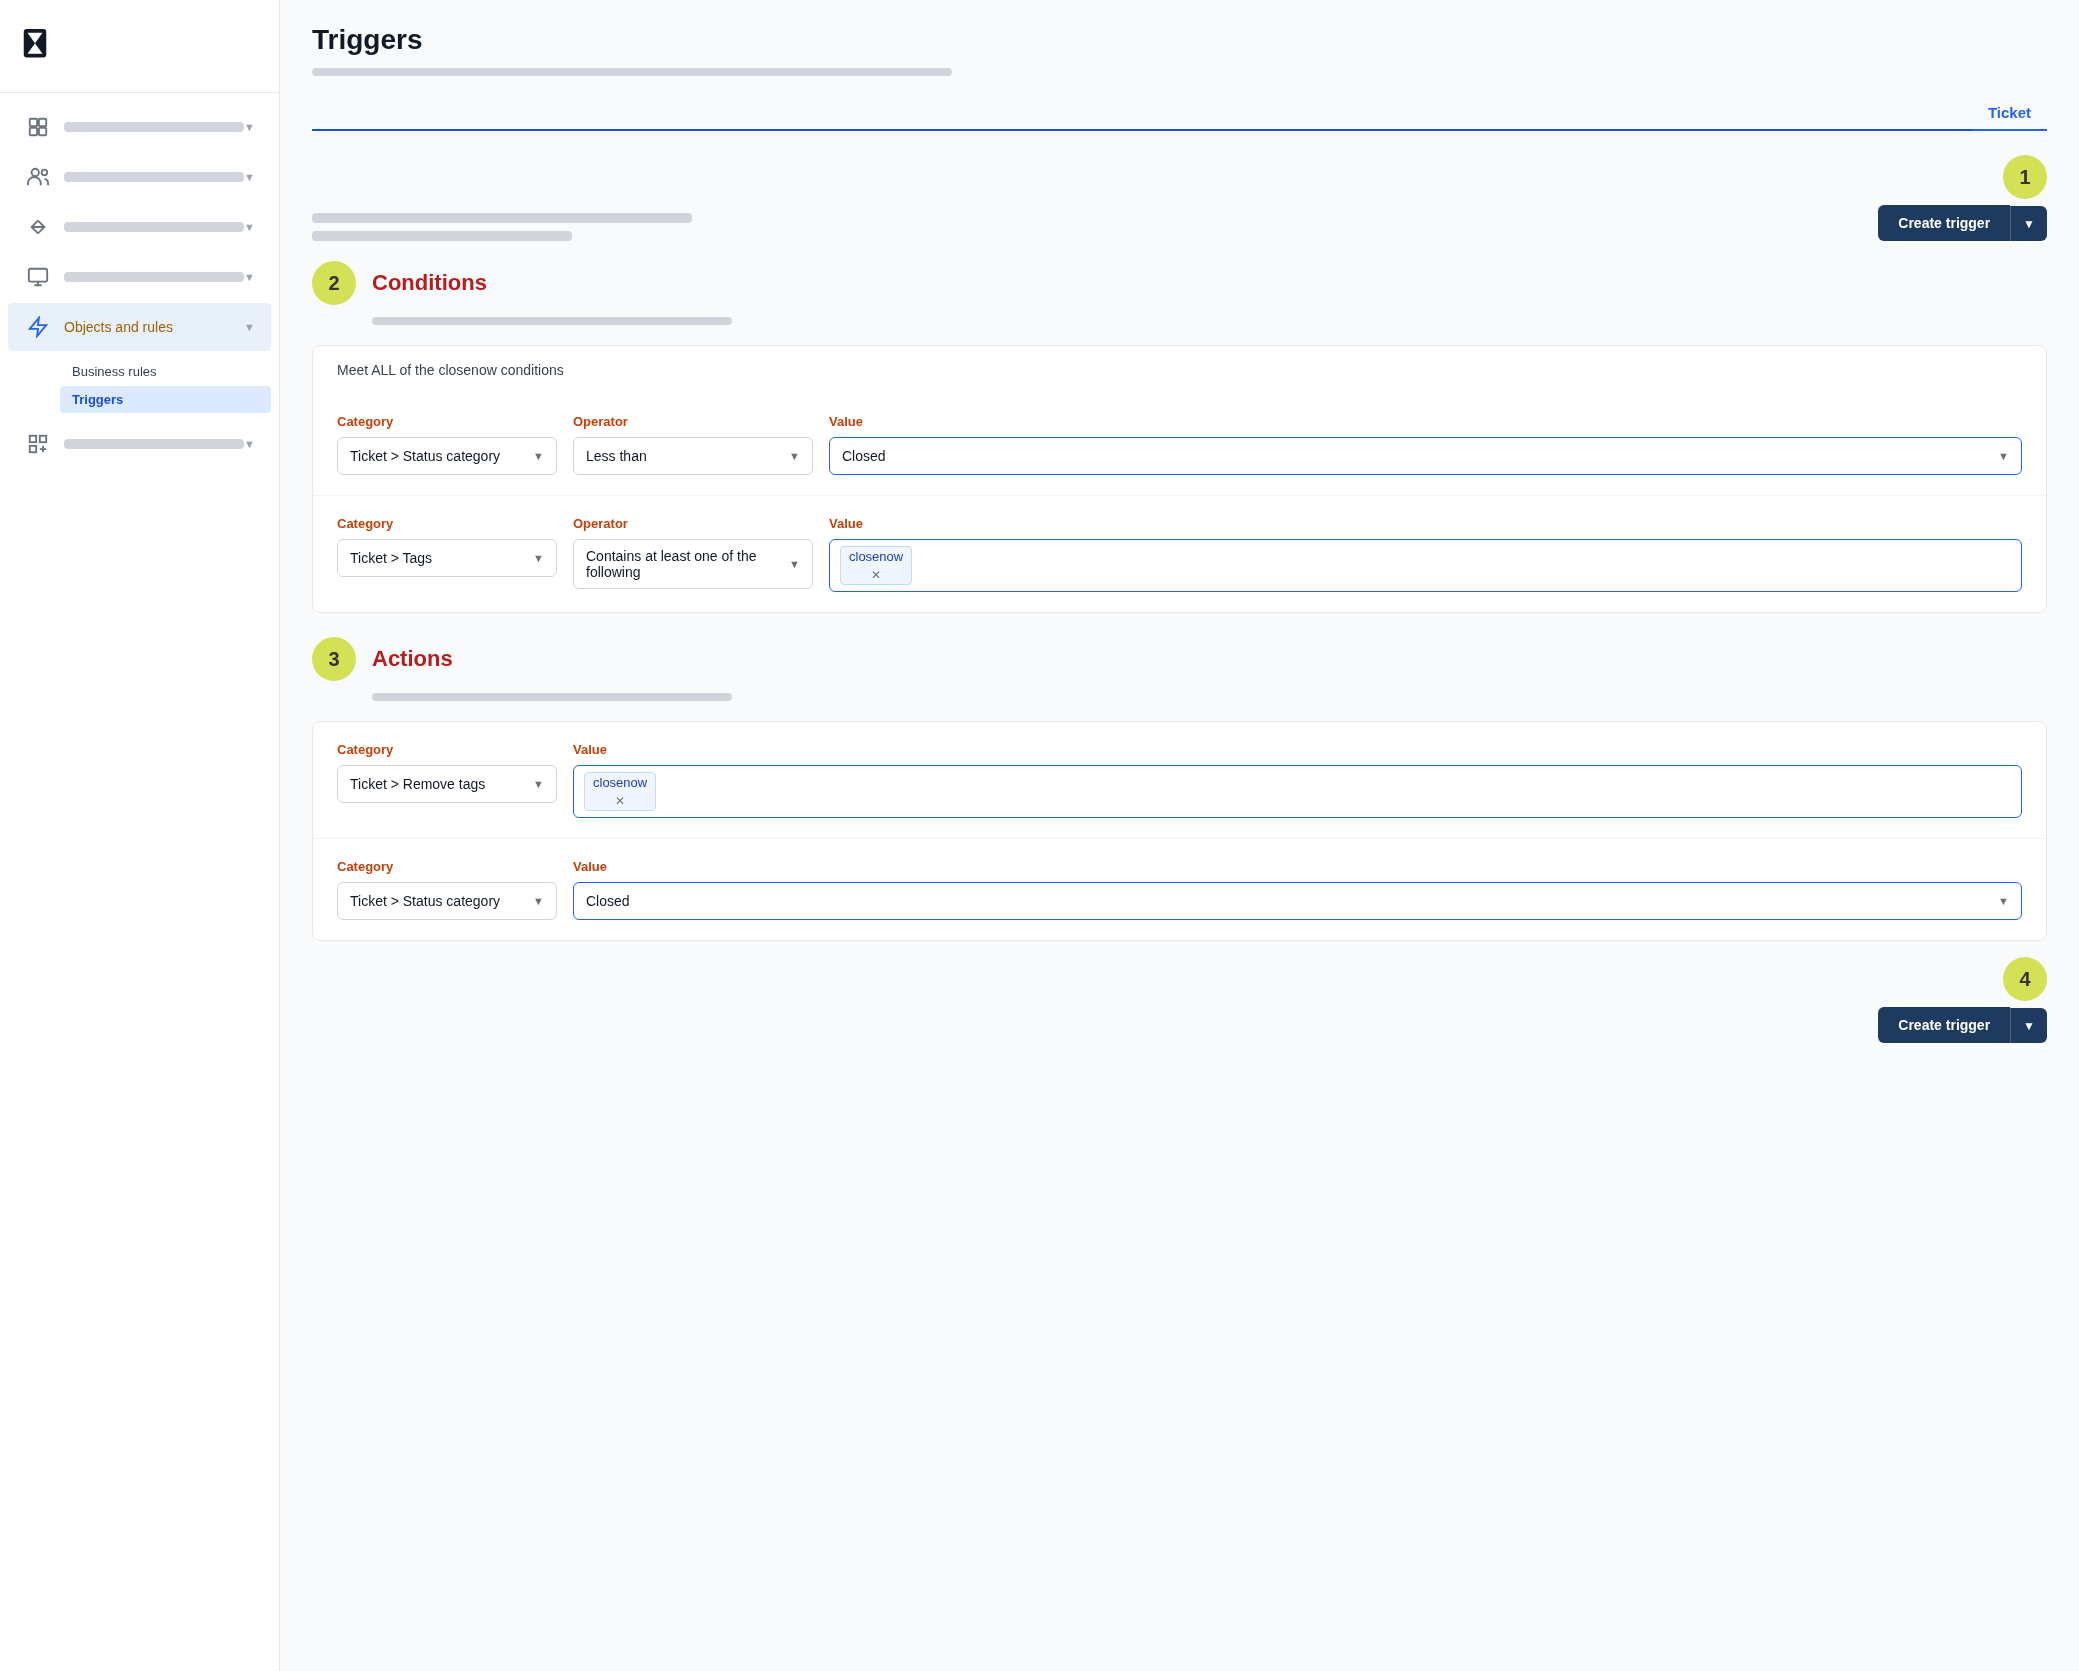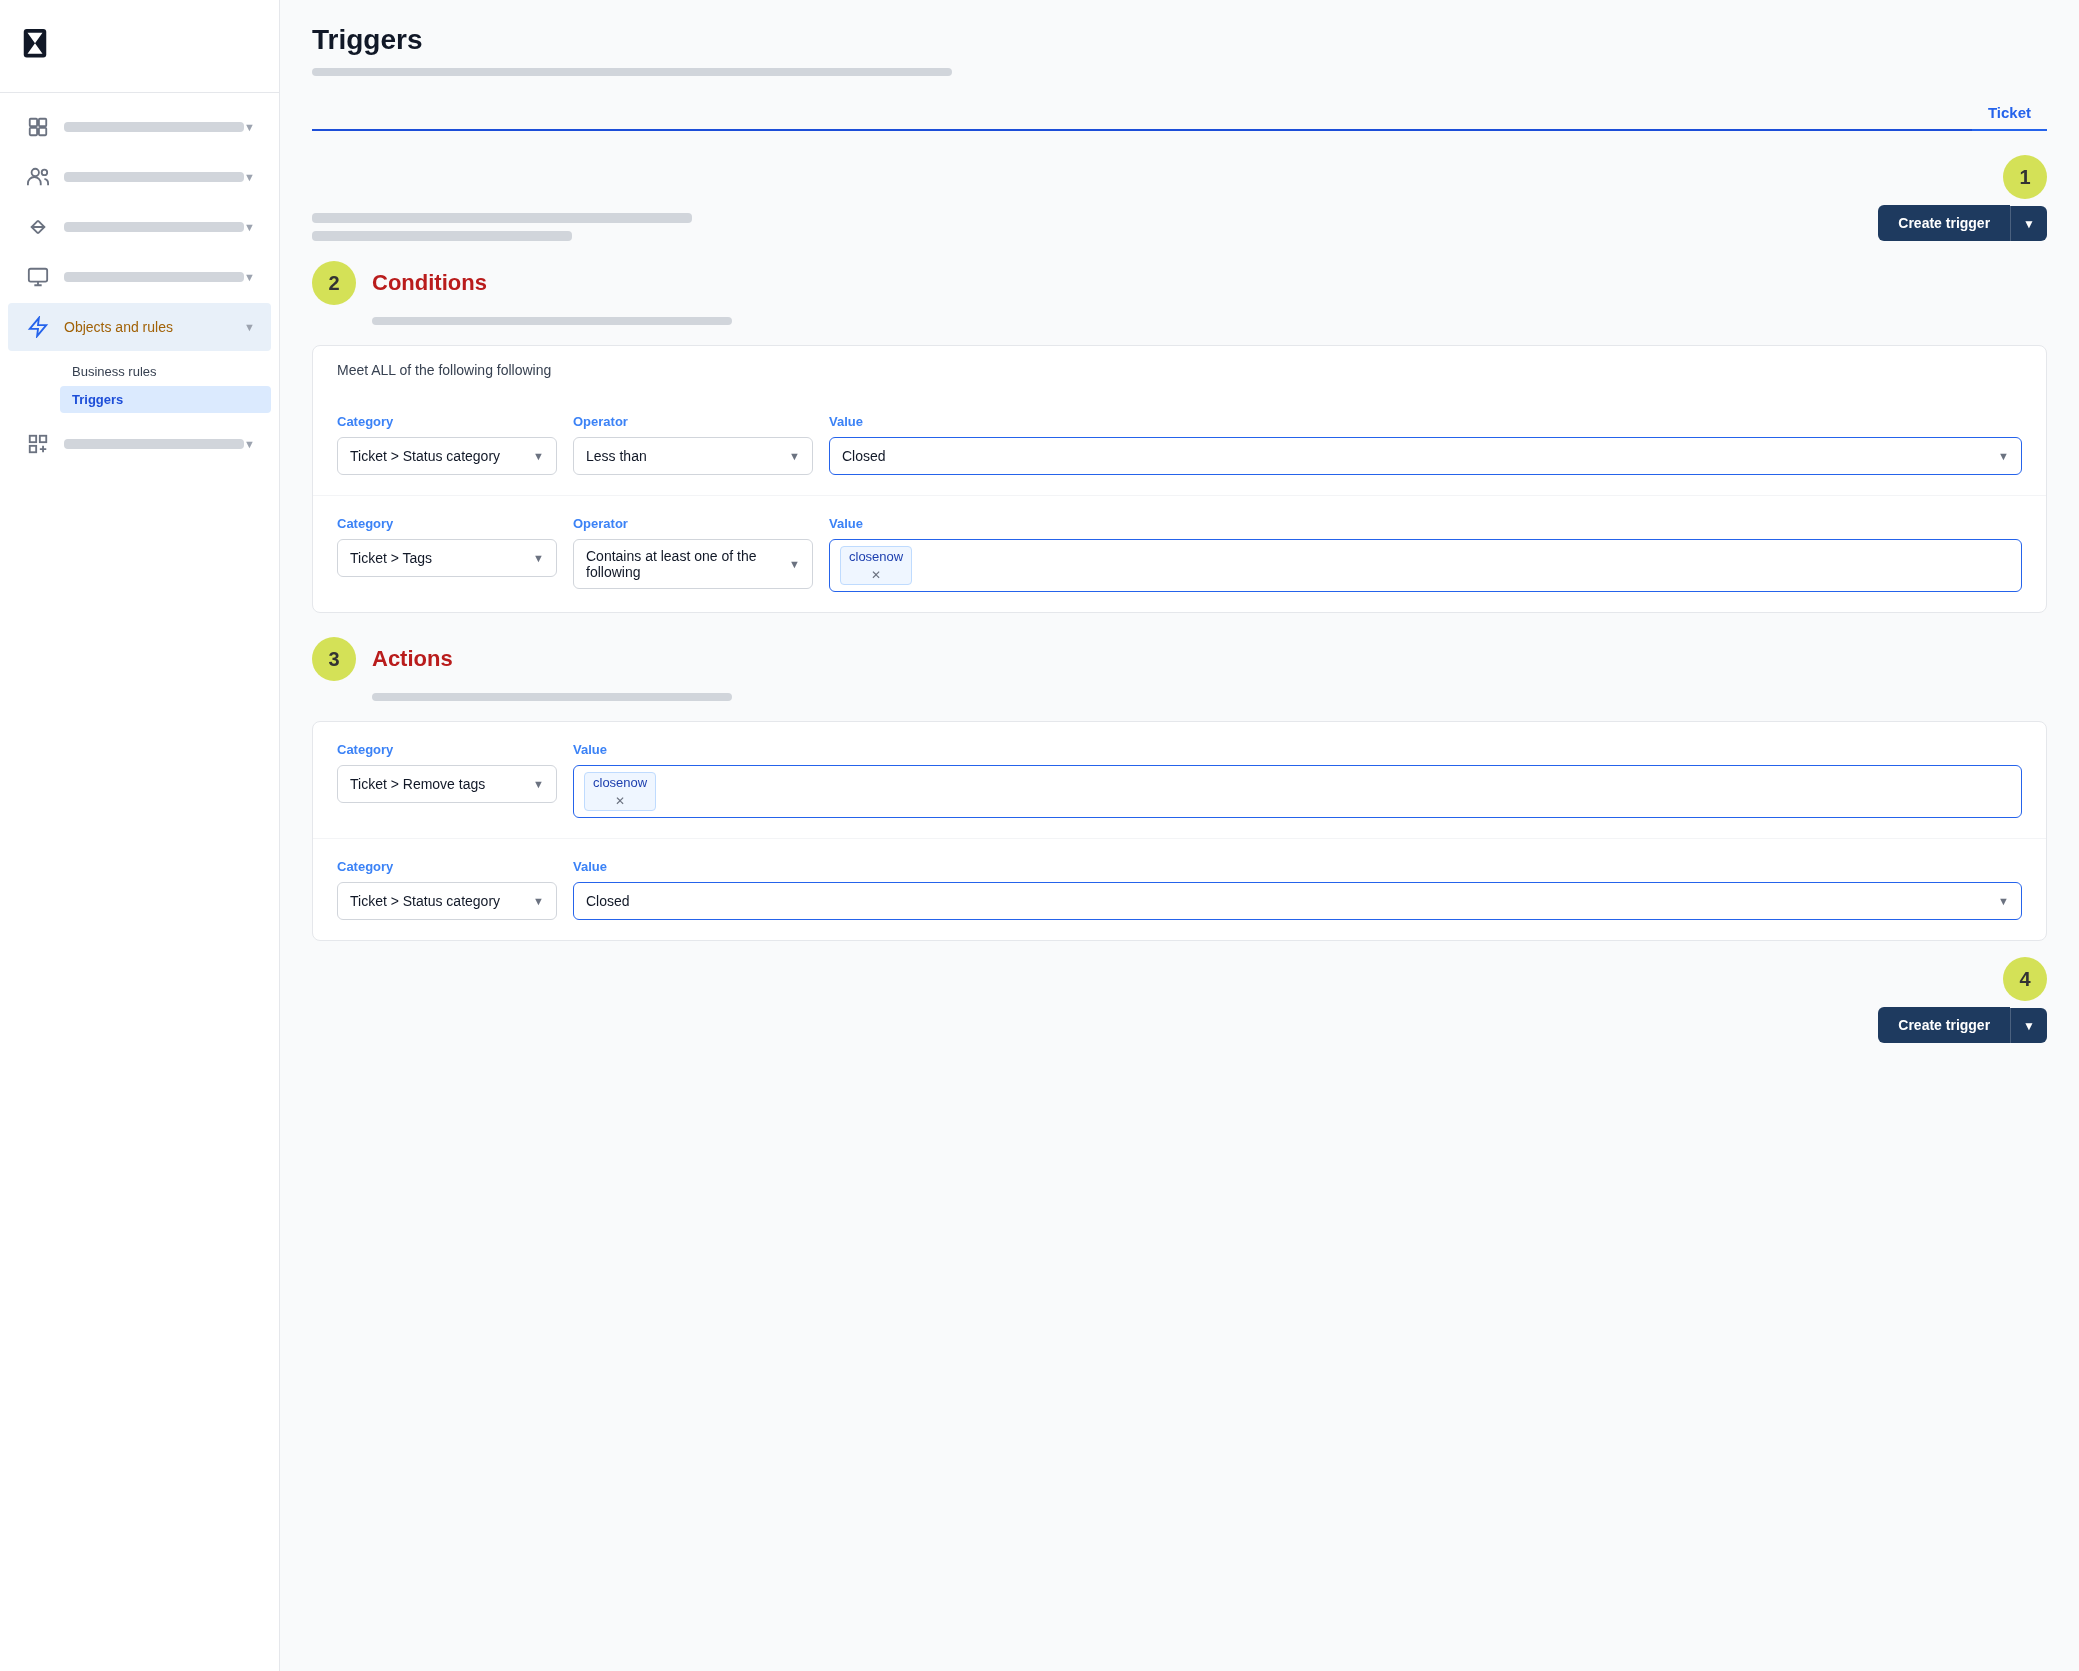--- a/index.html
+++ b/index.html
@@ -136,21 +136,21 @@
 
     .field-row {
       display: flex;
       gap: 16px;
       align-items: flex-start;
     }
     .field-group { display: flex; flex-direction: column; gap: 4px; }
     .field-group.cat { flex: 0 0 220px; }
     .field-group.op { flex: 0 0 240px; }
     .field-group.val { flex: 1; }
-    .field-label { font-size: 13px; font-weight: 600; color: #3b82f6; margin-bottom: 4px; }
+    .field-label { font-size: 13px; font-weight: 600; color: #c2410c; margin-bottom: 4px; }
 
     .select-field {
       display: flex;
       align-items: center;
       justify-content: space-between;
       padding: 8px 12px;
       border: 1px solid #d1d5db;
       border-radius: 6px;
       background: #fff;
       cursor: pointer;
@@ -387,21 +387,21 @@
     <div class="step-section">
       <div class="section-header">
         <div class="step-badge">2</div>
         <h2 class="section-title">Conditions</h2>
       </div>
       <div class="section-desc-bar"></div>
 
       <div class="conditions-block">
 
         <div style="padding: 16px 24px 0 24px;">
-          <div class="conditions-label">Meet ALL of the following following</div>
+          <div class="conditions-label">Meet ALL of the closenow conditions</div>
         </div>
 
         <div class="cond-row">
           <div class="field-row">
             <div class="field-group cat">
               <div class="field-label">Category</div>
               <div class="select-field">
                 <span>Ticket &gt; Status category</span>
                 <span class="chevron">▼</span>
               </div>

